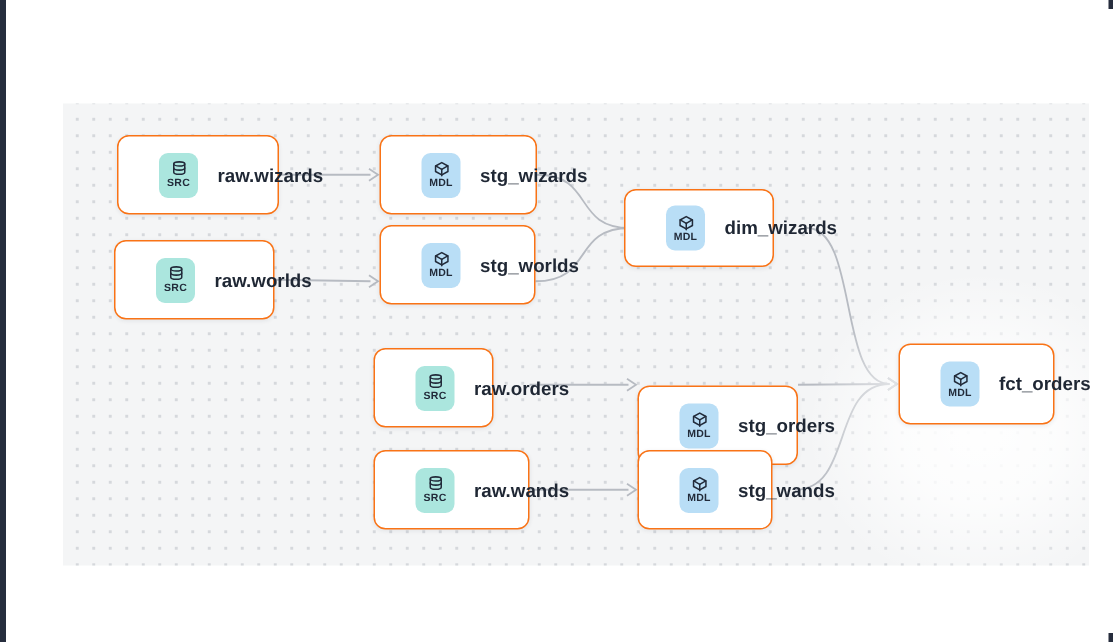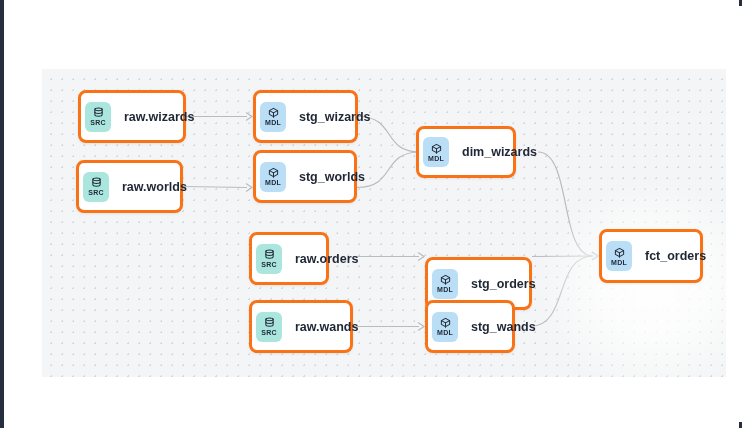--- a/index.html
+++ b/index.html
@@ -24,24 +24,24 @@
   }
   #edge-layer{position:absolute;left:0;top:0;width:742px;height:428px;pointer-events:none;}
   #node-layer{position:absolute;left:0;top:0;width:742px;height:428px;}
   .glow{
     position:absolute;border-radius:50%;
     background:radial-gradient(closest-side, rgba(255,255,255,0.95) 0%, rgba(255,255,255,0.75) 45%, rgba(244,245,246,0) 100%);
     pointer-events:none;
   }
   .node{
     position:absolute;box-sizing:border-box;
-    background:#ffffff;border:3px solid #f97316;border-radius:8px;
+    background:#ffffff;border:1px solid #f97316;border-radius:8px;
     box-shadow:0 1px 3px rgba(30,40,60,0.08);
     display:flex;align-items:center;
-    padding-left:4px;cursor:pointer;
+    padding-left:27px;cursor:pointer;
   }
   .badge{
     width:26px;height:30px;border-radius:6px;flex:0 0 auto;
     display:flex;flex-direction:column;align-items:center;justify-content:center;
     gap:1px;
   }
   .badge .bicon{display:block;height:11px;line-height:0;}
   .badge .blabel{
     font-size:7px;font-weight:700;letter-spacing:0.2px;color:#222b3a;line-height:7px;
   }

